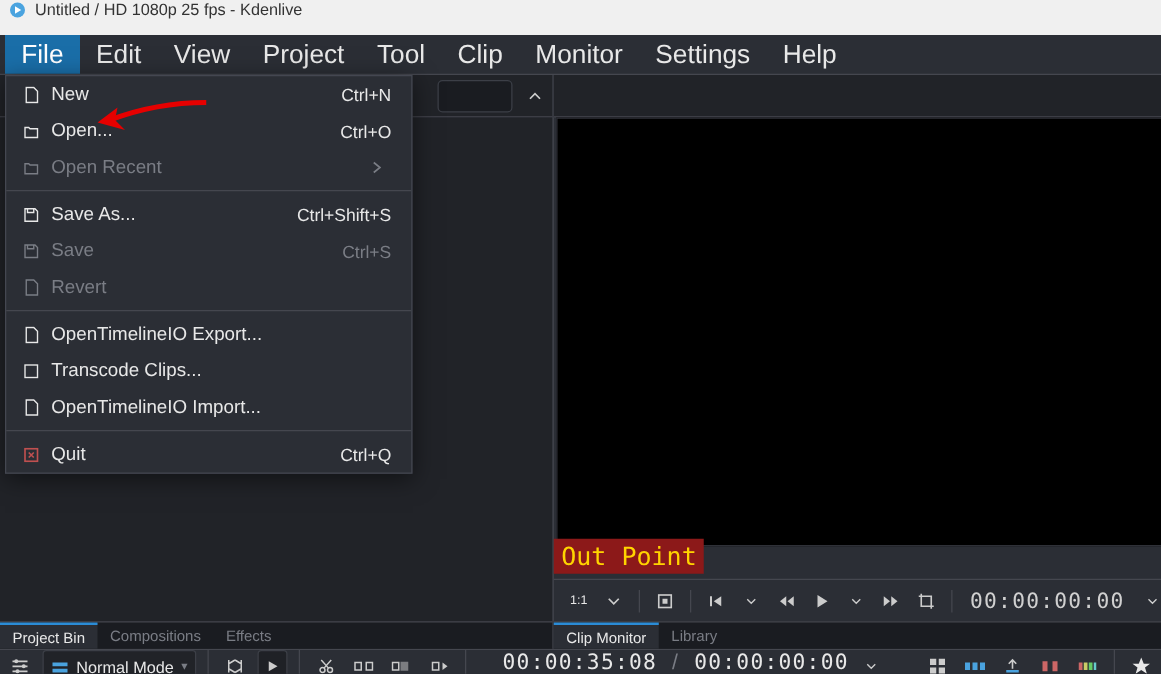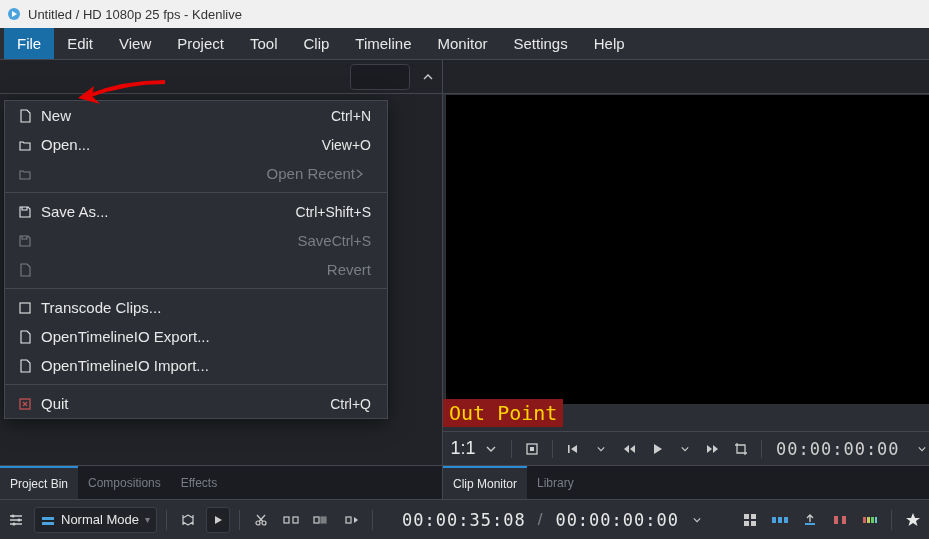--- a/index.html
+++ b/index.html
@@ -16,62 +16,62 @@
   --title-text:#333;
   --red-badge:#8c1919;
   --red-text:#ffd400;
   --sep:#45474f;
   --black:#000;
 }
 *{box-sizing:border-box;font-family:"Segoe UI",Arial,sans-serif;-webkit-font-smoothing:antialiased;}
 html,body{margin:0;padding:0;width:929px;height:539px;overflow:hidden;background:var(--bg);}
 .window{display:flex;flex-direction:column;width:929px;height:539px;position:relative;}
 
-.titlebar{height:28px;background:var(--title-bg);display:flex;align-items:center;padding:0 6px;font-size:13px;color:var(--title-text);flex-shrink:0;}
+.titlebar{height:28px;background:var(--title-bg);display:flex;padding:0 6px;font-size:13px;color:var(--title-text);flex-shrink:0;}
 .titlebar .appicon{width:16px;height:16px;margin-right:6px;display:flex;align-items:center;justify-content:center;}
 
-.menubar{height:32px;background:var(--bg);display:flex;align-items:stretch;padding:0 4px;font-size:15px;color:var(--text);border-bottom:1px solid var(--sep);flex-shrink:0;}
+.menubar{height:32px;background:var(--bg);display:flex;align-items:stretch;padding:0 4px;font-size:21px;color:var(--text);border-bottom:1px solid var(--sep);flex-shrink:0;}
 .menubar .mi{padding:0 13px;display:flex;align-items:center;cursor:pointer;}
 .menubar .mi.active{background:var(--accent);color:#fff;}
 
 .mainrow{display:flex;flex:1;min-height:0;background:var(--bg);position:relative;}
 .leftcol{width:442px;display:flex;flex-direction:column;min-height:0;flex-shrink:0;}
 .rightcol{flex:1;display:flex;flex-direction:column;min-height:0;border-left:1px solid var(--sep);}
 
 .lefttop{height:34px;background:#212328;display:flex;align-items:center;padding:0 6px 0 0;gap:6px;border-bottom:1px solid var(--sep);}
 .lefttop .searchbox{flex:1;height:26px;background:#1a1c21;border:1px solid #3c3f47;border-radius:4px;margin:0 4px 0 350px;}
 .lefttop .chev{width:16px;color:var(--text);display:flex;align-items:center;justify-content:center;font-size:11px;}
 
-.tabstrip{height:34px;background:var(--bg-dark);display:flex;align-items:stretch;font-size:12px;color:var(--text-dim);border-top:1px solid var(--sep);}
+.tabstrip{height:22px;background:var(--bg-dark);display:flex;align-items:stretch;font-size:12px;color:var(--text-dim);border-top:1px solid var(--sep);}
 .tabstrip .tab{padding:0 10px;display:flex;align-items:center;cursor:pointer;}
 .tabstrip .tab.active{background:var(--bg);color:var(--text);border-top:2px solid var(--accent-bright);}
 
 .monitor-top{height:34px;background:#212328;border-bottom:1px solid var(--sep);}
 .monitor-canvas{flex:1;background:var(--black);margin:0 10px 0 2px;position:relative;border:1px solid #2f3138;}
 .monitor-badge{position:absolute;left:0;bottom:-22px;background:var(--red-badge);color:var(--red-text);font-family:"Consolas",monospace;font-size:20px;padding:2px 6px;}
 
 .monitor-gap{height:26px;}
 .monitor-ctrl{height:34px;display:flex;align-items:center;padding:0 8px;gap:4px;color:var(--text);font-size:12px;border-top:1px solid var(--sep);}
 .monitor-ctrl .btn{width:24px;height:24px;display:flex;align-items:center;justify-content:center;cursor:pointer;}
 .monitor-ctrl .tc{font-family:"Consolas",monospace;font-size:17px;letter-spacing:1px;margin:0 6px;color:#d0d0d0;}
 .monitor-ctrl .sep{width:1px;height:18px;background:var(--sep);margin:0 4px;}
 
 
-.toolbar{height:40px;background:var(--bg);display:flex;align-items:center;padding:0 4px;gap:6px;color:var(--text);border-top:1px solid var(--sep);flex-shrink:0;}
+.toolbar{height:20px;background:var(--bg);display:flex;align-items:flex-start;padding:0 4px;gap:6px;color:var(--text);border-top:1px solid var(--sep);flex-shrink:0;}
 .toolbar .btn{min-width:24px;height:26px;display:flex;align-items:center;justify-content:center;cursor:pointer;border-radius:3px;}
 .toolbar .combo{height:26px;background:#212328;border:1px solid #3c3f47;border-radius:3px;display:flex;align-items:center;padding:0 6px;gap:6px;font-size:13px;}
 .toolbar .combo .carrow{font-size:10px;color:var(--text-dim);}
 .toolbar .sep{width:1px;height:20px;background:var(--sep);margin:0 3px;}
 .toolbar .tc{font-family:"Consolas",monospace;font-size:17px;letter-spacing:1px;color:var(--text);}
 .toolbar .tc .slash{color:var(--text-dim);margin:0 6px;}
 .toolbar .spacer{flex:1;}
 
-.dropdown{position:absolute;left:4px;top:60px;width:384px;background:var(--menu-bg);border:1px solid var(--menu-border);box-shadow:0 4px 18px rgba(0,0,0,.5);z-index:50;margin-top:40px;}
+.dropdown{position:absolute;left:4px;top:60px;width:326px;background:var(--menu-bg);border:1px solid var(--menu-border);box-shadow:0 4px 18px rgba(0,0,0,.5);z-index:50;}
 .dropdown .row{display:flex;align-items:center;height:29px;padding:0 16px 0 10px;font-size:15px;color:var(--text);cursor:pointer;}
-.dropdown .row.disabled{color:var(--text-dim);cursor:default;text-align:right;}
+.dropdown .row.disabled{color:var(--text-dim);cursor:default;}
 .dropdown .row .ic{width:20px;display:flex;align-items:center;justify-content:center;margin-right:6px;font-size:13px;color:inherit;}
 .dropdown .row .lbl{flex:1;}
 .dropdown .row .sc{font-size:14px;color:inherit;}
 .dropdown .row .sub{font-size:12px;color:inherit;width:16px;text-align:right;}
 .dropdown .hr{height:1px;background:var(--sep);margin:4px 0;}
 
 .arrow{position:absolute;z-index:60;pointer-events:none;}
 
 svg{display:block;}
 </style>
@@ -90,21 +90,20 @@
     <span>Untitled / HD 1080p 25 fps - Kdenlive</span>
   </div>
 
   <div class="menubar" id="menubar">
       <div class="mi active">File</div>
       <div class="mi">Edit</div>
       <div class="mi">View</div>
       <div class="mi">Project</div>
       <div class="mi">Tool</div>
       <div class="mi">Clip</div>
-      <div class="mi">Timeline</div>
       <div class="mi">Monitor</div>
       <div class="mi">Settings</div>
       <div class="mi">Help</div>
     </div>
 
   <div class="mainrow">
 
     <div class="leftcol">
       <div class="lefttop">
         <div class="searchbox"></div>
@@ -124,21 +123,21 @@
 
     <div class="rightcol">
       <div class="monitor-top"></div>
       <div class="monitor-canvas">
       </div>
       <div style="position:relative;height:0;">
         <div class="monitor-badge">Out Point</div>
       </div>
       <div class="monitor-gap"></div>
       <div class="monitor-ctrl">
-        <span class="btn" style="font-size:18px;">1:1</span>
+        <span class="btn" style="font-size:10px;">1:1</span>
         <span class="btn">
             <svg width="10" height="10" viewBox="0 0 10 10">
               <path d="M1 3 L5 7 L9 3" stroke="#ccc" stroke-width="1.4" fill="none"></path>
             </svg>
           </span>
         <span class="sep"></span>
         <span class="btn">
             <svg width="14" height="14" viewBox="0 0 14 14">
               <rect x="2" y="2" width="10" height="10" fill="none" stroke="#ccc" stroke-width="1.3"></rect>
               <rect x="5" y="5" width="4" height="4" fill="#ccc"></rect>
@@ -318,21 +317,21 @@
         <span class="lbl">New</span>
         <span class="sc">Ctrl+N</span>
       </div>
       <div class="row">
         <span class="ic">
           <svg width="14" height="14" viewBox="0 0 14 14">
             <path d="M2 4 H5 L6 5 H12 V12 H2 Z" fill="none" stroke="currentColor" stroke-width="1.1"></path>
           </svg>
         </span>
         <span class="lbl">Open...</span>
-        <span class="sc">View+O</span>
+        <span class="sc">Ctrl+O</span>
       </div>
       <div class="row disabled">
         <span class="ic">
           <svg width="14" height="14" viewBox="0 0 14 14">
             <path d="M2 4 H5 L6 5 H12 V12 H2 Z" fill="none" stroke="currentColor" stroke-width="1.1"></path>
           </svg>
         </span>
         <span class="lbl">Open Recent</span>
         <span class="sub">
           <svg width="8" height="10" viewBox="0 0 8 10">
@@ -364,32 +363,32 @@
           <svg width="14" height="14" viewBox="0 0 14 14">
             <path d="M3 1 H9 L12 4 V13 H3 Z" fill="none" stroke="currentColor" stroke-width="1.1"></path>
           </svg>
         </span>
         <span class="lbl">Revert</span>
       </div>
       <div class="hr"></div>
       <div class="row">
         <span class="ic">
           <svg width="14" height="14" viewBox="0 0 14 14">
+            <path d="M3 1 H9 L12 4 V13 H3 Z" fill="none" stroke="currentColor" stroke-width="1.1"></path>
+          </svg>
+        </span>
+        <span class="lbl">OpenTimelineIO Export...</span>
+      </div>
+      <div class="row">
+        <span class="ic">
+          <svg width="14" height="14" viewBox="0 0 14 14">
             <rect x="2" y="2" width="10" height="10" fill="none" stroke="currentColor" stroke-width="1.1"></rect>
           </svg>
         </span>
         <span class="lbl">Transcode Clips...</span>
-      </div>
-      <div class="row">
-        <span class="ic">
-          <svg width="14" height="14" viewBox="0 0 14 14">
-            <path d="M3 1 H9 L12 4 V13 H3 Z" fill="none" stroke="currentColor" stroke-width="1.1"></path>
-          </svg>
-        </span>
-        <span class="lbl">OpenTimelineIO Export...</span>
       </div>
       <div class="row">
         <span class="ic">
           <svg width="14" height="14" viewBox="0 0 14 14">
             <path d="M3 1 H9 L12 4 V13 H3 Z" fill="none" stroke="currentColor" stroke-width="1.1"></path>
           </svg>
         </span>
         <span class="lbl">OpenTimelineIO Import...</span>
       </div>
       <div class="hr"></div>

